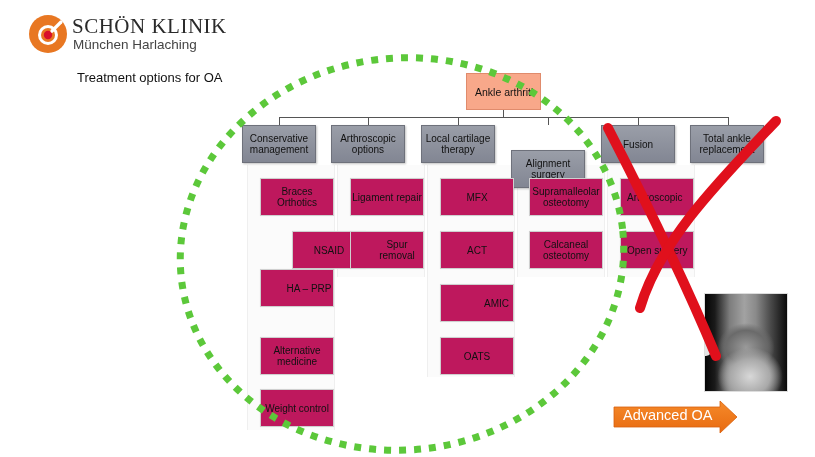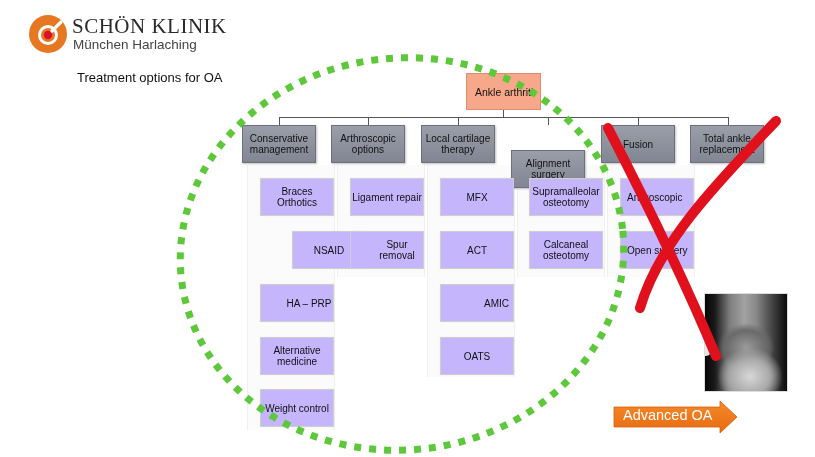--- a/index.html
+++ b/index.html
@@ -12,21 +12,21 @@
     .slide-title { position: absolute; left: 77px; top: 70px; font-size: 13px; color: #111; }
 
     .col-bg { position: absolute; background: #fbfbfb; border-left: 1px solid #efefef; border-right: 1px solid #efefef; }
 
     .root-box { position: absolute; left: 466px; top: 73px; width: 75px; height: 37px; background: #f8a88a; border: 1px solid #e08b6c; font-size: 10.5px; display: flex; align-items: center; padding-left: 8px; white-space: nowrap; overflow: hidden; }
 
     .conn { position: absolute; background: #555; }
 
     .cat-box { position: absolute; top: 125px; width: 74px; height: 38px; background: linear-gradient(#9a9ea8, #828693); border: 1px solid #6e717b; box-shadow: 1px 1px 2px rgba(0,0,0,0.25); font-size: 10px; line-height: 11px; color: #111; display: flex; align-items: center; justify-content: center; text-align: center; padding: 0 2px; white-space: pre-line; overflow: hidden; }
 
-    .opt-box { position: absolute; width: 74px; height: 38px; background: #c4b5fd; border: 1px solid #cfcfcf; box-shadow: 0 0 1px rgba(0,0,0,0.08); font-size: 10px; line-height: 11px; color: #111; display: flex; align-items: center; justify-content: center; text-align: center; white-space: pre-line; overflow: hidden; }
+    .opt-box { position: absolute; width: 74px; height: 38px; background: #be185d; border: 1px solid #cfcfcf; box-shadow: 0 0 1px rgba(0,0,0,0.08); font-size: 10px; line-height: 11px; color: #111; display: flex; align-items: center; justify-content: center; text-align: center; white-space: pre-line; overflow: hidden; }
     .opt-box.left { justify-content: flex-start; padding-left: 6px; }
 
     .overlay { position: absolute; left: 0; top: 0; width: 815px; height: 457px; pointer-events: none; }
 
     .xray { position: absolute; left: 704px; top: 293px; width: 84px; height: 99px; background:
       radial-gradient(ellipse 40% 30% at 55% 85%, #d8d8d8 0%, #a9a9a9 60%, transparent 100%),
       radial-gradient(ellipse 35% 25% at 50% 55%, #9a9a9a 0%, #6a6a6a 70%, transparent 100%),
       linear-gradient(90deg, #050505 0%, #1a1a1a 12%, #7d7d7d 30%, #a2a2a2 48%, #8a8a8a 62%, #4a4a4a 80%, #0a0a0a 100%);
       border: 1px solid #ddd; overflow: hidden; }
     .xray-knob { position: absolute; left: -6px; top: 44px; width: 14px; height: 18px; border-radius: 50%; background: #e4e4e4; }
@@ -73,21 +73,21 @@
 therapy</div>
 <div class="cat-box" style="left:511px;margin-top:25px;">Alignment
 surgery</div>
 <div class="cat-box" style="left:601px;">Fusion</div>
 <div class="cat-box" style="left:690px;">Total ankle
 replacement</div>
 
 <div class="opt-box" style="left:260px; top:178px;">Braces
 Orthotics</div>
 <div class="opt-box" style="left:260px; top:231px;margin-left:32px;">NSAID</div>
-<div class="opt-box" style="left:260px; top:284px;padding-left:24px;">HA – PRP</div>
+<div class="opt-box" style="left:260px; top:269px;padding-left:24px;">HA – PRP</div>
 <div class="opt-box" style="left:260px; top:337px;">Alternative
 medicine</div>
 <div class="opt-box" style="left:260px; top:389px;">Weight control</div>
 
 <div class="opt-box" style="left:350px; top:178px;">Ligament repair</div>
 <div class="opt-box" style="left:350px; top:231px;padding-left:20px;">Spur removal</div>
 
 <div class="opt-box" style="left:440px; top:178px;">MFX</div>
 <div class="opt-box" style="left:440px; top:231px;">ACT</div>
 <div class="opt-box" style="left:440px; top:284px;padding-left:39px;">AMIC</div>

